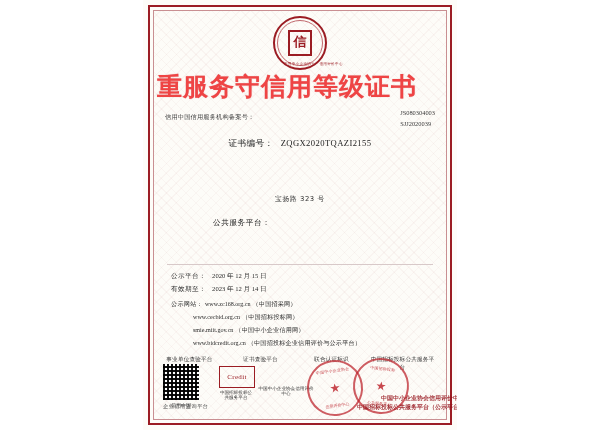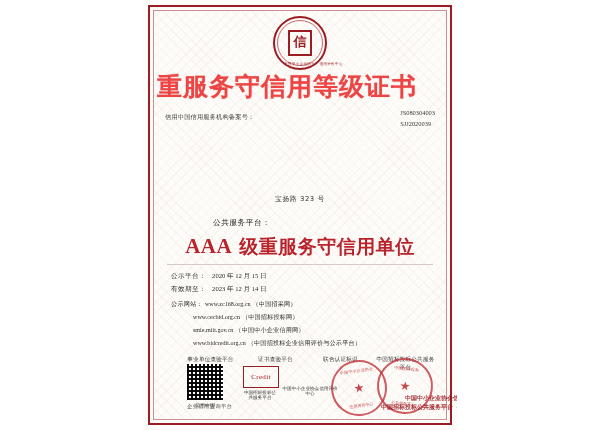--- a/index.html
+++ b/index.html
@@ -233,21 +233,21 @@
     position: absolute;
     left: 10px; right: 10px;
     top: 252px;
     height: 1px;
     background: #d8c9c9;
   }
 
   .footer {
     position: absolute;
     bottom: 2px;
-    left: 24px;
+    left: 0;
     right: 8px;
     height: 60px;
   }
   .footer .labels {
     position: absolute;
     top: 0;
     left: 0;
     right: 0;
     display: flex;
     font-size: 5.6px;
@@ -384,31 +384,31 @@
     <div class="title">重服务守信用等级证书</div>
 
     <div class="reg-block">
       <div class="left">信用中国信用服务机构备案号：</div>
       <div class="right">
         <div>JS080304003</div>
         <div>SJJ2020039</div>
       </div>
     </div>
 
+    <div class="cert-no">
+      <span class="label">证书编号：</span>
+      <span class="value">ZQGX2020TQAZI2155</span>
+    </div>
 
 
     <div class="address">宝扬路 323 号</div>
 
     <div class="divider"></div>
 
     <div class="grade-label">公共服务平台：</div>
-    <div class="grade-value">
-      <span class="aaa">AAA</span>
-      <span>级重服务守信用单位</span>
-    </div>
 
     <div class="dates">
       <div class="row">
         <span class="k">公示平台：</span>
         <span class="v">2020 年 12 月 15 日</span>
       </div>
       <div class="row">
         <span class="k">有效期至：</span>
         <span class="v">2023 年 12 月 14 日</span>
       </div>

